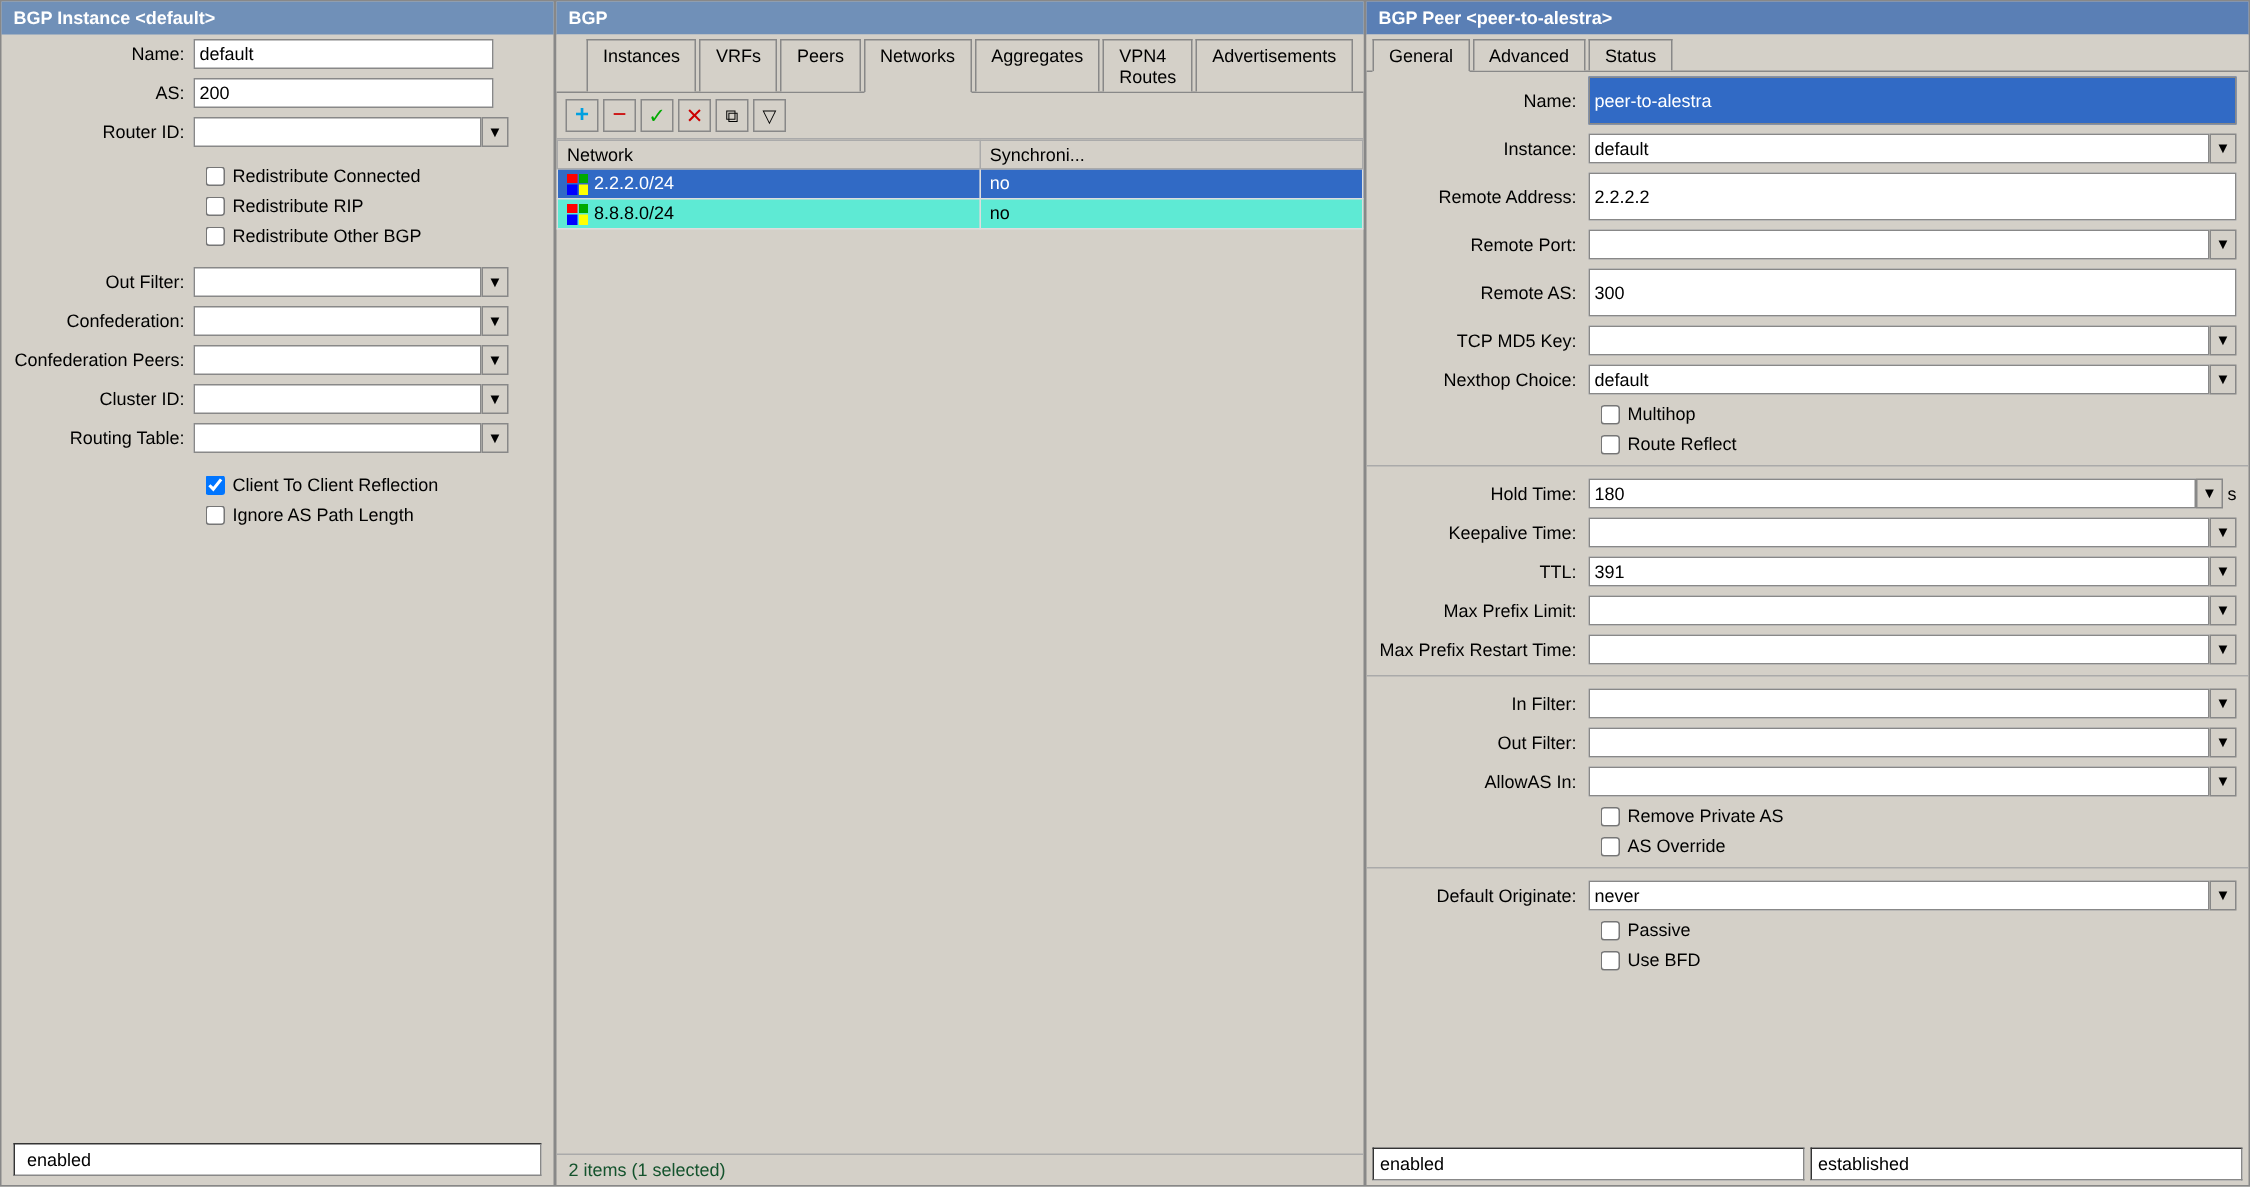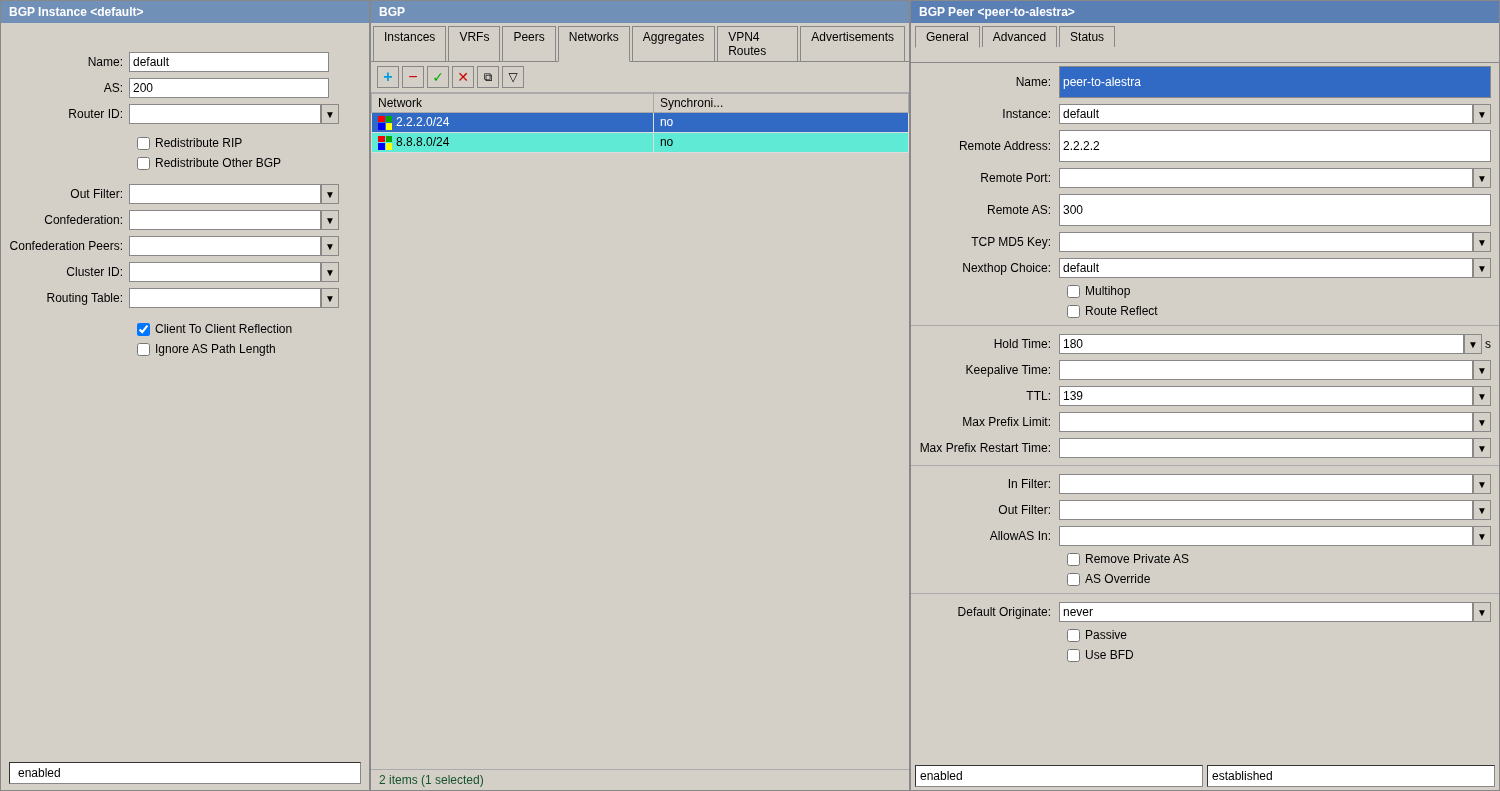--- a/index.html
+++ b/index.html
@@ -3,21 +3,21 @@
   <meta charset="utf-8">
   <style>
     * { box-sizing: border-box; margin: 0; padding: 0; }
     body { font-family: Arial, sans-serif; font-size: 12px; background: #ababab; display: flex; height: 791px; overflow: hidden; }
 
     
     .panel { background: #d4d0c8; border: 1px solid #888; display: flex; flex-direction: column; }
     .panel-header { background: #5a7fb5; color: white; font-size: 12px; font-weight: bold; padding: 4px 8px; min-height: 22px; display: flex; align-items: center; }
 
     
-    .left-panel { width: 370px; min-width: 370px; gap: 26px; }
+    .left-panel { width: 370px; min-width: 370px; }
     .left-panel .panel-header { background: #7090b8; }
 
     
     .middle-panel { width: 540px; min-width: 540px; }
     .middle-panel .panel-header { background: #7090b8; }
 
     
     .right-panel { flex: 1; }
     .right-panel .panel-header { background: #5a7fb5; }
 
@@ -29,21 +29,21 @@
 
     .dropdown-container { display: flex; align-items: center; }
     .dropdown-box { height: 20px; border: 1px solid #888; background: white; font-size: 12px; padding: 0 3px; display: flex; align-items: center; flex: 1; }
     .dropdown-btn { width: 18px; height: 20px; border: 1px solid #888; background: #d4d0c8; display: flex; align-items: center; justify-content: center; cursor: pointer; font-size: 10px; }
 
     
     .checkbox-row { display: flex; align-items: center; padding: 3px 8px 3px 136px; }
     .checkbox-row input[type=checkbox] { margin-right: 5px; }
 
     
-    .tabs-bar { display: flex; background: #d4d0c8; border-bottom: 1px solid #888; padding: 3px 2px 0; }
+    .tabs-bar { display: flex; background: #d4d0c8; border-bottom: 1px solid #888; padding: 3px 20px 0; }
     .tab { padding: 3px 10px; border: 1px solid #888; border-bottom: none; background: #d4d0c8; cursor: pointer; font-size: 12px; margin-right: 2px; }
     .tab.active { background: #d4d0c8; border-bottom: 1px solid #d4d0c8; font-weight: normal; z-index: 1; margin-bottom: -1px; }
 
     
     .toolbar { display: flex; align-items: center; padding: 4px 6px; gap: 3px; border-bottom: 1px solid #aaa; }
     .toolbar-btn { width: 22px; height: 22px; border: 1px solid #888; background: #d4d0c8; display: flex; align-items: center; justify-content: center; cursor: pointer; font-size: 13px; }
 
     
     .table-container { flex: 1; overflow-y: auto; }
     table { width: 100%; border-collapse: collapse; }
@@ -73,21 +73,21 @@
     
     .net-icon { width: 14px; height: 14px; display: inline-grid; grid-template-columns: 1fr 1fr; gap: 1px; margin-right: 4px; vertical-align: middle; }
     .net-icon span { display: block; }
     .q1 { background: #ff0000; }
     .q2 { background: #00aa00; }
     .q3 { background: #0000ff; }
     .q4 { background: #ffff00; }
     .scrollable { overflow-y: auto; flex: 1; }
 
     .right-panel-content { display: flex; flex-direction: column; flex: 1; overflow-y: auto; }
-    .right-panel-tabs { display: flex; background: #d4d0c8; border-bottom: 1px solid #888; padding: 3px 4px 15px; }
+    .right-panel-tabs { display: flex; background: #d4d0c8; border-bottom: 1px solid #888; padding: 3px 4px 0; }
     .right-panel-tab { padding: 3px 10px; border: 1px solid #888; border-bottom: none; background: #d4d0c8; cursor: pointer; font-size: 12px; margin-right: 2px; }
     .right-panel-tab.active { background: #d4d0c8; border-bottom: 1px solid #d4d0c8; margin-bottom: -1px; z-index: 1; }
     
     .items-count { padding: 3px 8px; font-size: 12px; color: #14532d; border-top: 1px solid #aaa; }
   </style>
 </head>
 <body>
 
 <div class="panel left-panel">
   <div class="panel-header">
@@ -108,20 +108,24 @@
     <div class="form-row">
       <span class="form-label">Router ID:</span>
       <div class="dropdown-container" style="flex:1; max-width:210px;">
         <div class="dropdown-box"></div>
         <div class="dropdown-btn">▼</div>
       </div>
     </div>
 
     <div style="height:6px;"></div>
 
+    <div class="checkbox-row">
+      <input type="checkbox" id="redist-connected" style="">
+      <label for="redist-connected">Redistribute Connected</label>
+    </div>
     <div class="checkbox-row">
       <input type="checkbox" id="redist-rip" style="">
       <label for="redist-rip">Redistribute RIP</label>
     </div>
     <div class="checkbox-row">
       <input type="checkbox" id="redist-bgp" style="">
       <label for="redist-bgp">Redistribute Other BGP</label>
     </div>
 
     <div style="height:8px;"></div>
@@ -330,21 +334,21 @@
       <span class="right-label">Keepalive Time:</span>
       <div class="right-dropdown">
         <div class="right-dropdown-box"></div>
         <div class="right-dropdown-btn">▼</div>
       </div>
     </div>
 
     <div class="right-form-row">
       <span class="right-label">TTL:</span>
       <div class="right-dropdown">
-        <div class="right-dropdown-box">139</div>
+        <div class="right-dropdown-box">391</div>
         <div class="right-dropdown-btn">▼</div>
       </div>
     </div>
 
     <div class="right-form-row">
       <span class="right-label">Max Prefix Limit:</span>
       <div class="right-dropdown">
         <div class="right-dropdown-box"></div>
         <div class="right-dropdown-btn">▼</div>
       </div>

